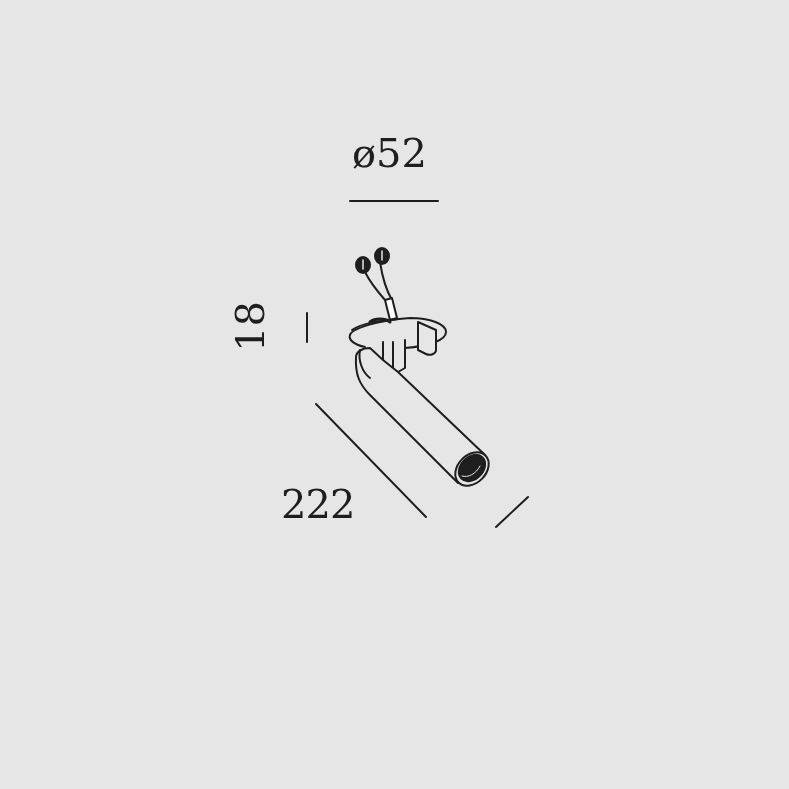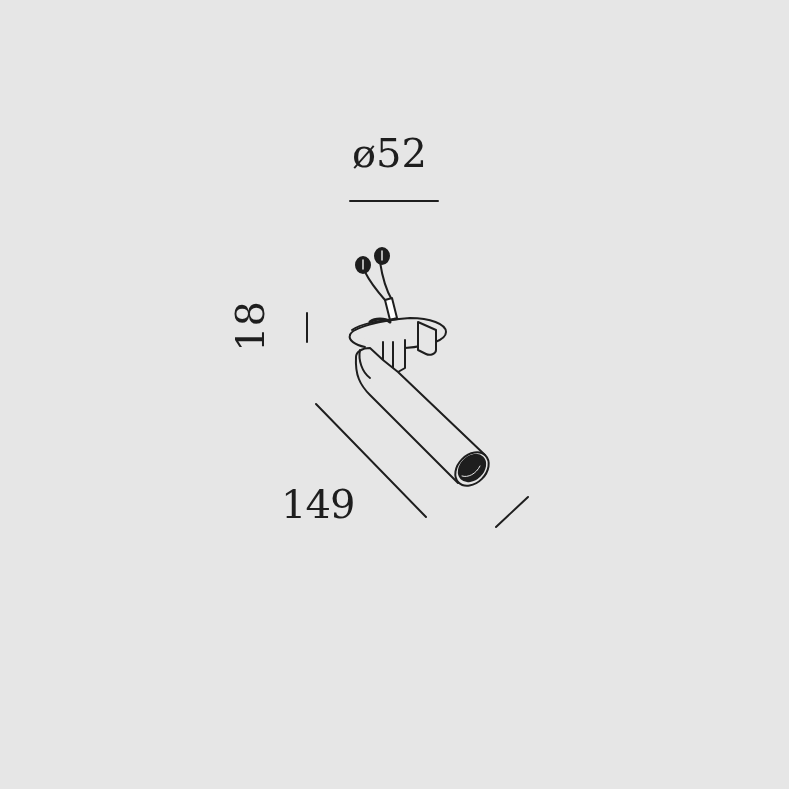--- a/index.html
+++ b/index.html
@@ -80,14 +80,14 @@
       <g>
         <ellipse cx="472" cy="469" rx="19" ry="14" transform="rotate(-45 472 469)" fill="#e6e6e6"></ellipse>
         <ellipse cx="472" cy="468" rx="15" ry="11" transform="rotate(-45 472 468)" fill="#1e1e1e"></ellipse>
         <path d="M462 476 C468 478, 476 474, 480 466" stroke="#e6e6e6" stroke-width="1"></path>
       </g>
     </g>
   </svg>
 
   <div id="lbl-diam-top" class="dim-label">ø52</div>
   <div id="lbl-height" class="dim-label">18</div>
-  <div id="lbl-length" class="dim-label">149</div>
+  <div id="lbl-length" class="dim-label">222</div>
 </div>
 
 </body></html>

